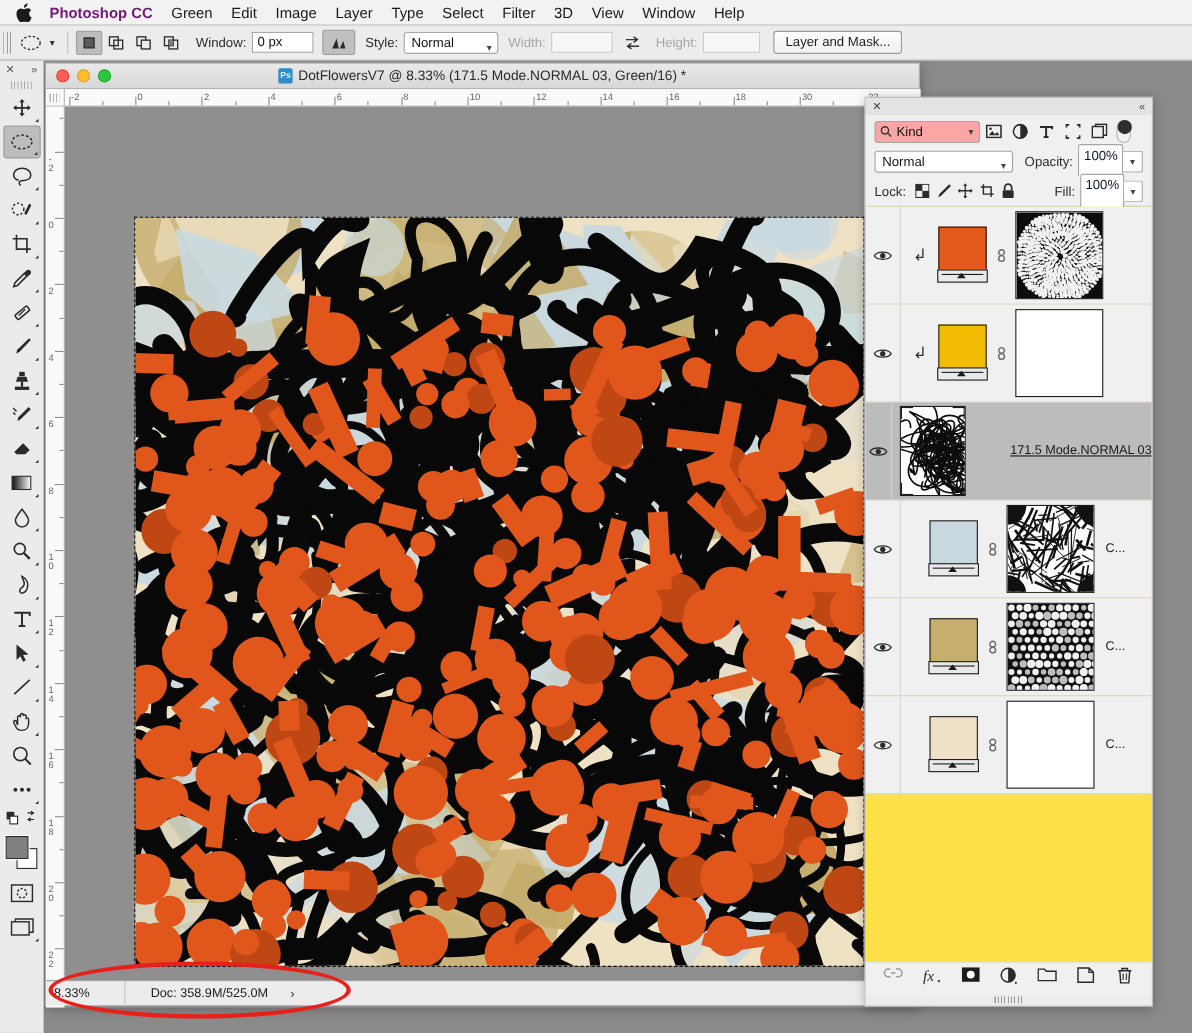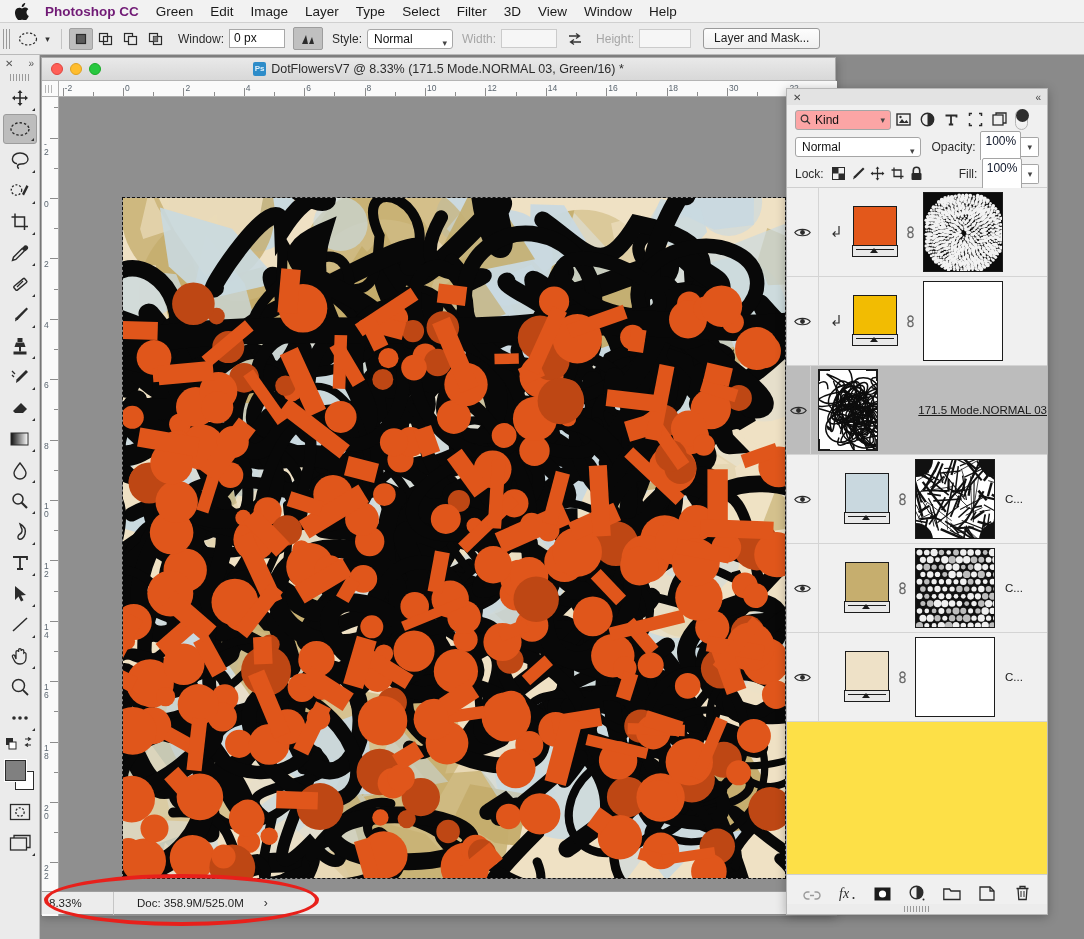--- a/index.html
+++ b/index.html
@@ -241,21 +241,21 @@
   .lr-name { font-size: 11.5px; color: #1a1a1a; margin-left: 10px; white-space: nowrap; }
   .lr-name.edit { text-decoration: underline; }
   .sel-thumb {
     width: 82px; height: 82px; border: 1.6px solid #1c1c1c; background: #fff; position: relative;
     margin-left: 7px; overflow: hidden;
   }
   .sel-corner { position: absolute; width: 12px; height: 12px; border: 2px solid #1c1c1c; }
 
   .lp-bottom { height: 30px; background: #f0f0f0; border-top: 1px solid #cfcfcf;
     display: flex; align-items: center; justify-content: center; gap: 13px; }
-  .lb-icon { width: 22px; height: 22px; display: flex; align-items: flex-end; justify-content: center; }
+  .lb-icon { width: 22px; height: 22px; display: flex; align-items: flex-start; justify-content: center; }
   .lp-grip { height: 10px; background: #ececec; display: flex; align-items: center; justify-content: center; }
   .lp-grip i { display:block; width: 26px; height: 6px;
     background: repeating-linear-gradient(to right, #9a9a9a 0 1px, transparent 1px 3px); }
 
   
   .annot-ellipse {
     position: absolute; left: 44px; top: 874px; width: 275px; height: 52px;
     border: 4px solid #e8201b; border-radius: 50%;
     z-index: 60; pointer-events: none;
   }

